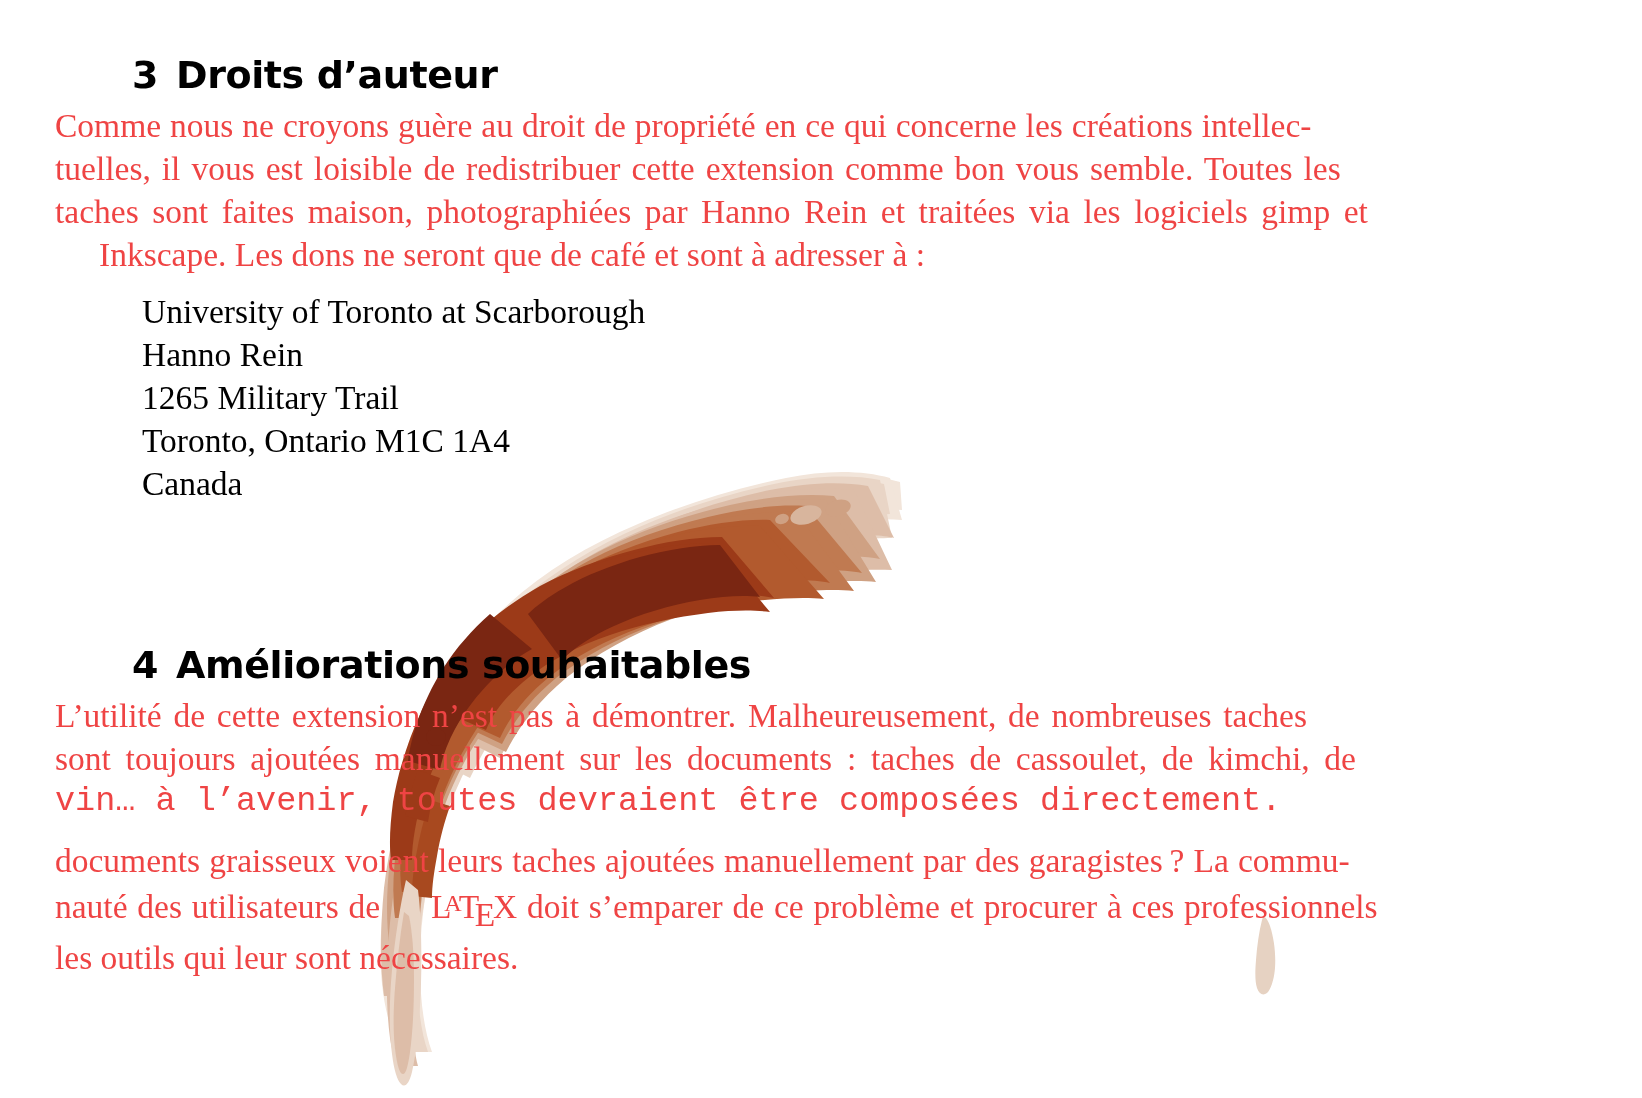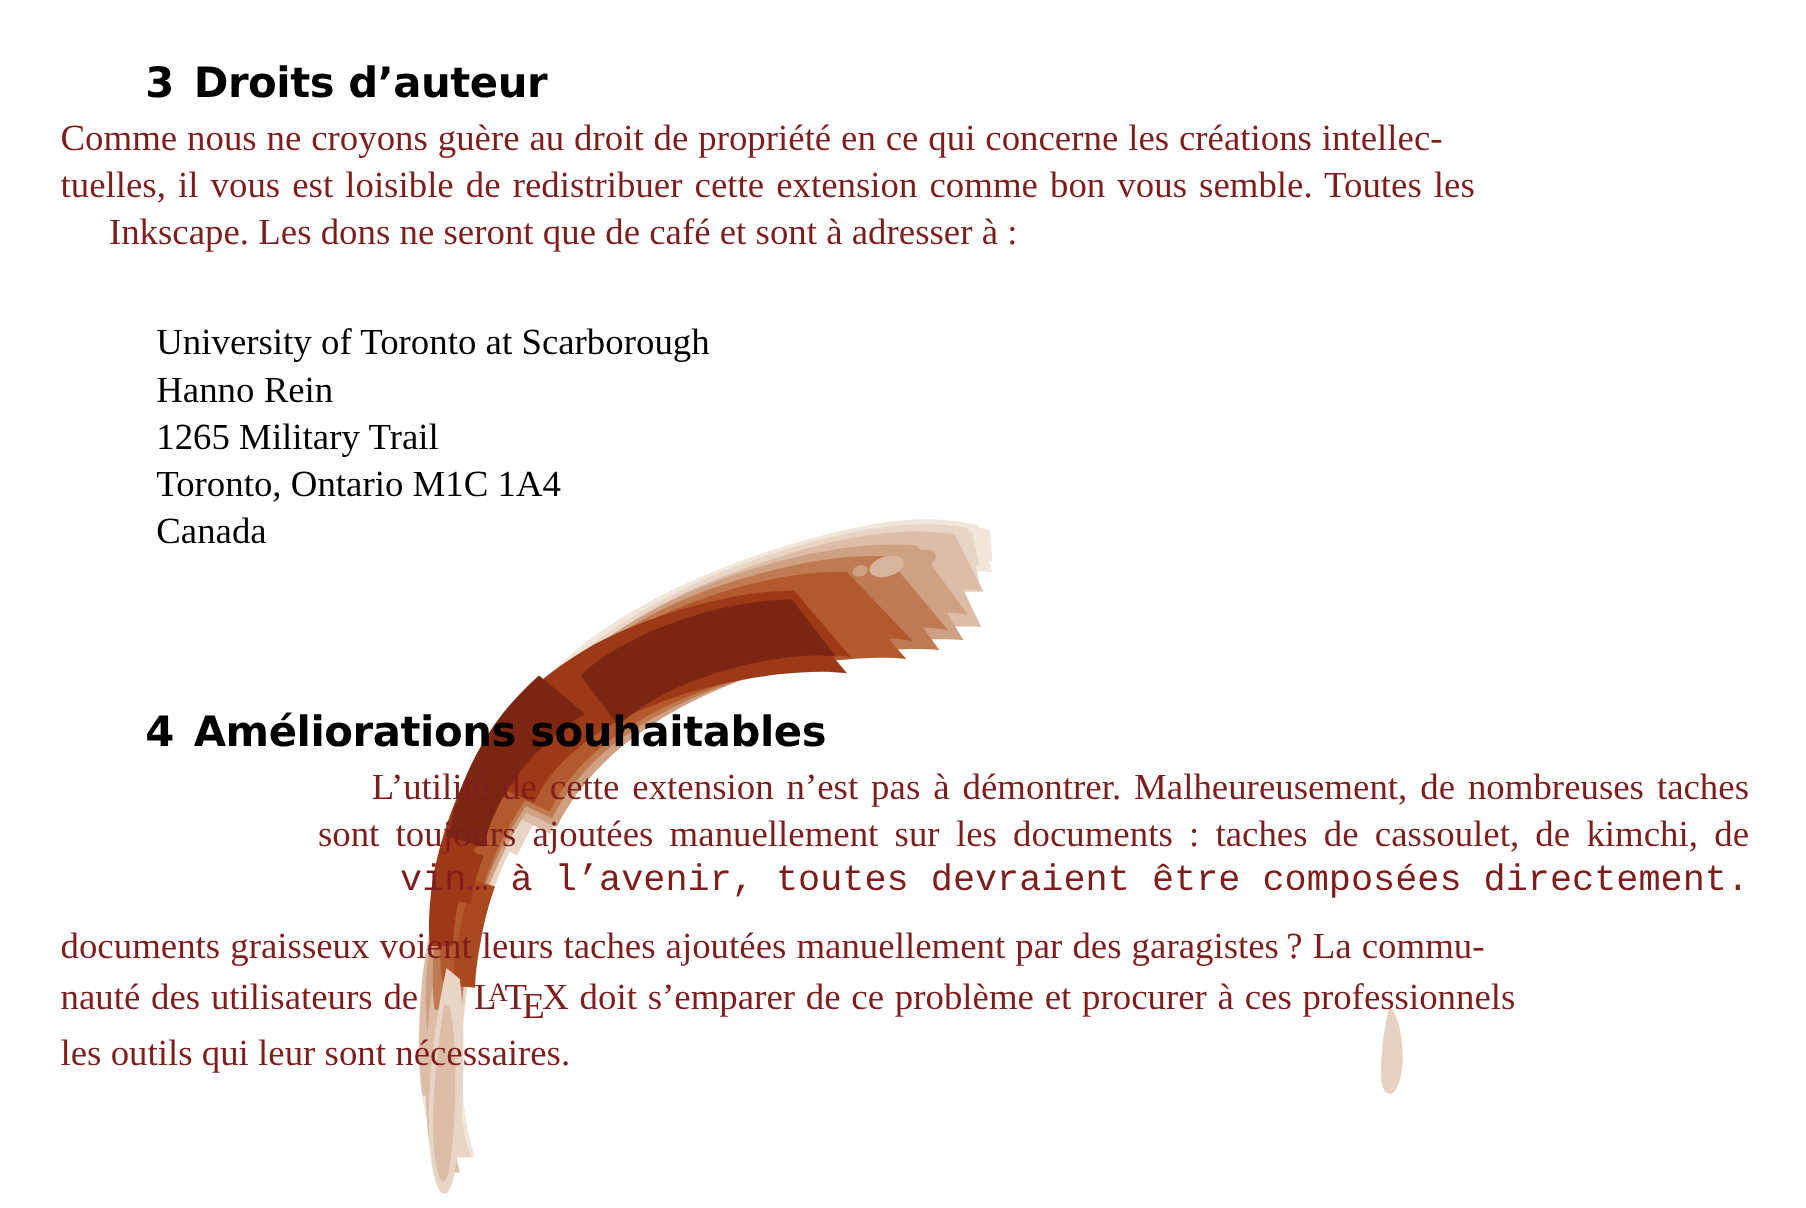--- a/index.html
+++ b/index.html
@@ -48,21 +48,21 @@
     line-height: 1;
   }
   .section-heading .num {
     margin-right: 18px;
   }
 
   .para {
     position: absolute;
     font-size: 33.5px;
     line-height: 43px;
-    color: #7f1d1d;
+    color: #ef4444;
   }
 
   
   .jl { display: block; white-space: pre; }
 
   .addr {
     position: absolute;
     font-size: 33.5px;
     line-height: 43px;
   }
@@ -369,36 +369,37 @@
 
   <div class="text-layer">
 
     <div class="section-heading" style="left:55px; top:18px;">
       <span class="num">3</span><span>Droits d’auteur</span>
     </div>
 
     <div class="para" style="left:55px; top:104px; width:1535px;">
       <span class="jl" style="word-spacing:0.6px;">Comme nous ne croyons guère au droit de propriété en ce qui concerne les créations intellec-</span>
       <span class="jl" style="word-spacing:2.6px;">tuelles, il vous est loisible de redistribuer cette extension comme bon vous semble. Toutes les</span>
+      <span class="jl" style="word-spacing:5.2px;">taches sont faites maison, photographiées par Hanno Rein et traitées via les logiciels gimp et</span>
       <span class="jl" style="word-spacing:0px;margin-left:44px;">Inkscape. Les dons ne seront que de café et sont à adresser à :</span>
     </div>
 
     <div class="addr" style="left:142px; top:290px;">
       <span class="line">University of Toronto at Scarborough</span>
       <span class="line">Hanno Rein</span>
       <span class="line">1265 Military Trail</span>
       <span class="line">Toronto, Ontario M1C 1A4</span>
       <span class="line">Canada</span>
     </div>
 
     <div class="section-heading" style="left:55px; top:608px;">
       <span class="num">4</span><span>Améliorations souhaitables</span>
     </div>
 
-    <div class="para" style="left:55px; top:694px; width:1535px;text-align:right;">
+    <div class="para" style="left:55px; top:694px; width:1535px;">
       <span class="jl" style="word-spacing:3.4px;">L’utilité de cette extension n’est pas à démontrer. Malheureusement, de nombreuses taches</span>
       <span class="jl" style="word-spacing:6.4px;">sont toujours ajoutées manuellement sur les documents : taches de cassoulet, de kimchi, de</span>
       <span class="jl" style="word-spacing:0px;font-family:Liberation Mono, monospace;">vin… à l’avenir, toutes devraient être composées directement.</span>
     </div>
 
     <div class="para" style="left:55px; top:823px; width:1535px;">
       <span class="jl" style="word-spacing:0.8px;margin-top:16px;">documents graisseux voient leurs taches ajoutées manuellement par des garagistes ? La commu-</span>
       <span class="jl" style="word-spacing:1.4px;"><span>nauté des utilisateurs de </span><span class="latex"><span>L</span><span class="la-a">A</span><span>T</span><span class="la-e">E</span><span>X</span></span><span> doit s’emparer de ce problème et procurer à ces professionnels</span></span>
       <span class="jl" style="word-spacing:0px;">les outils qui leur sont nécessaires.</span>
     </div>

